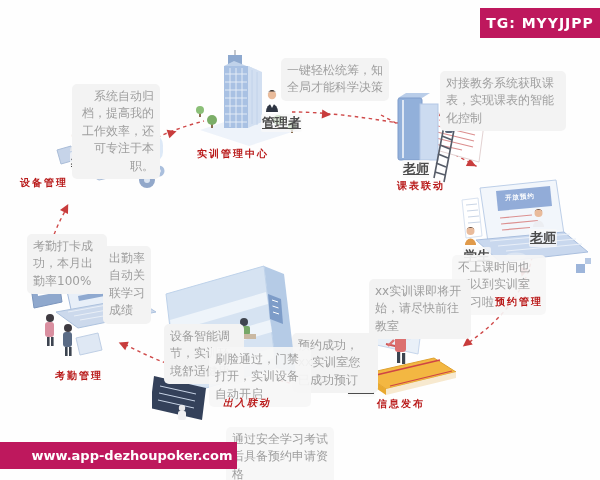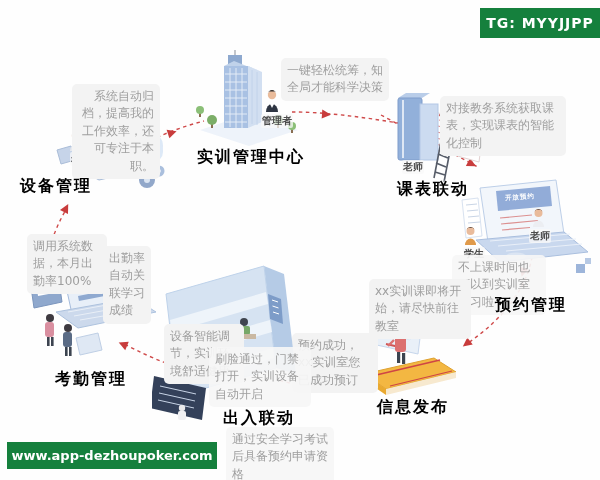--- a/index.html
+++ b/index.html
@@ -1,26 +1,26 @@
 <!DOCTYPE html>
 <html><head>
 <meta charset="utf-8">
 <style>
   html,body{margin:0;padding:0;background:#ffffff;}
   body{font-family:"DejaVu Sans","Liberation Sans",sans-serif;}
   #canvas{position:relative;width:600px;height:480px;background:#fefefe;overflow:hidden;}
   .layer{position:absolute;left:0;top:0;}
   .abs{position:absolute;}
-  .node-label{position:absolute;color:#000000;font-weight:bold;font-size:16px;letter-spacing:2px;white-space:nowrap;text-shadow:0 0 2px #fff,0 0 2px #fff;}
+  .node-label{position:absolute;color:#b91c1c;font-weight:bold;font-size:10px;letter-spacing:2px;white-space:nowrap;text-shadow:0 0 2px #fff,0 0 2px #fff;}
   .bubble{position:absolute;background:#f3f3f3;border-radius:5px;color:#9e9e9e;font-size:12px;line-height:1.45;padding:4px 6px;box-sizing:border-box;}
   .bubble.light{background:rgba(246,246,246,.92);}
-  .actor-label{position:absolute;color:#4c4c4c;font-size:10px;font-weight:bold;white-space:nowrap;background:rgba(248,248,248,.75);padding:0 1px;border-radius:2px;}
-  .badge{position:absolute;background:#15803d;color:#ffffff;display:flex;align-items:center;justify-content:center;font-weight:bold;}
+  .actor-label{position:absolute;color:#4c4c4c;font-size:13px;font-weight:bold;white-space:nowrap;background:rgba(248,248,248,.75);padding:0 1px;border-radius:2px;text-decoration:underline;}
+  .badge{position:absolute;background:#be185d;color:#ffffff;display:flex;align-items:center;justify-content:center;font-weight:bold;}
   #badge-tg{left:480px;top:8px;width:120px;height:30px;font-size:14px;letter-spacing:1px;}
-  #badge-site{left:7px;top:442px;width:210px;height:27px;font-size:13px;}
+  #badge-site{left:0;top:442px;width:210px;height:27px;font-size:13px;padding-left:27px;}
   .screen-title{position:absolute;color:#ffffff;font-size:6.5px;font-weight:bold;letter-spacing:1px;transform:rotate(-4deg);white-space:nowrap;}
   svg{display:block;}
 </style>
 </head>
 <body>
 
 <div id="canvas">
 
   <svg class="layer" width="600" height="480" viewBox="0 0 600 480">
     <g stroke="#cf4a4a" stroke-width="1.4" stroke-dasharray="3.5 3.5" fill="none">
@@ -149,21 +149,21 @@
           <line x1="48" y1="59" x2="58" y2="63"></line>
         <line x1="46" y1="68" x2="56" y2="72"></line>
           <line x1="44" y1="77" x2="54" y2="81"></line>
           <line x1="43" y1="86" x2="53" y2="89"></line>
       </g>
       <circle cx="58" cy="34" r="3.5" fill="#3a3f4a"></circle>
         <rect x="53" y="37" width="8" height="10" rx="2" fill="#596377"></rect>
     </svg>
   </div>
   <div class="actor-label" style="left:402px;top:160px;">老师</div>
-  <div class="bubble" style="left:440px;top:96px;width:126px;">对接教务系统获取课表，实现课表的智能化控制</div>
+  <div class="bubble" style="left:440px;top:71px;width:126px;">对接教务系统获取课表，实现课表的智能化控制</div>
   <div class="node-label" style="left:397px;top:179px;">课表联动</div>
 
   <div class="abs" style="left:452px;top:178px;">
     <svg width="145" height="112" viewBox="0 0 145 112">
       <polygon points="28,10 104,2 112,56 36,64" fill="#f2f6fb" stroke="#bdcfe8" stroke-width="1"></polygon>
       <polygon points="10,22 26,20 30,58 14,60" fill="#ffffff" stroke="#d8e2f0" stroke-width="1"></polygon>
       <g stroke="#c9d5e6" stroke-width="1">
           <line x1="14" y1="27" x2="25" y2="26"></line>
           <line x1="15" y1="33" x2="26" y2="32"></line>
           <line x1="16" y1="39" x2="27" y2="38"></line>
@@ -259,21 +259,21 @@
           <line x1="7" y1="137" x2="43" y2="145"></line>
           <line x1="6" y1="144" x2="42" y2="152"></line>
         </g>
       <circle cx="30" cy="152" r="3.2" fill="#e8e8ea"></circle>
         <rect x="26" y="155" width="8" height="9" rx="2" fill="#f0f0f2"></rect>
     </svg>
   </div>
   <div class="bubble" style="left:164px;top:279px;width:80px;margin-top:45px;">设备智能调节，实训环境舒适健康</div>
   <div class="bubble light" style="left:209px;top:347px;width:102px;">刷脸通过，门禁打开，实训设备自动开启</div>
   <div class="bubble light" style="left:226px;top:379px;width:108px;margin-top:48px;">通过安全学习考试后具备预约申请资格</div>
-  <div class="node-label" style="left:223px;top:408px;">出入联动</div>
+  <div class="node-label" style="left:223px;top:396px;font-style:italic;">出入联动</div>
 
   <div class="abs" style="left:16px;top:252px;">
     <svg width="140" height="118" viewBox="0 0 140 118">
       <polygon points="46,16 108,4 118,50 56,62" fill="#e8eff8" stroke="#a5bbdc" stroke-width="1"></polygon>
       <g stroke="#93add2" stroke-width="1.4">
           <line x1="56" y1="24" x2="106" y2="14"></line>
           <line x1="58" y1="32" x2="108" y2="22"></line>
           <line x1="60" y1="40" x2="96" y2="33"></line>
         </g>
       <rect x="62" y="44" width="34" height="5" transform="rotate(-11 62 44)" fill="#8fa9d0"></rect>
@@ -289,20 +289,20 @@
         <rect x="29" y="70" width="9" height="15" rx="3" fill="#d98fa0"></rect>
         <rect x="31" y="85" width="2.6" height="9" fill="#3c4450"></rect>
         <rect x="35" y="85" width="2.6" height="9" fill="#3c4450"></rect>
       <circle cx="52" cy="76" r="4" fill="#3e3a40"></circle>
         <rect x="47" y="80" width="9" height="15" rx="3" fill="#5a6b85"></rect>
         <rect x="49" y="95" width="2.6" height="9" fill="#3c4450"></rect>
         <rect x="53" y="95" width="2.6" height="9" fill="#3c4450"></rect>
       <polygon points="60,86 82,81 86,98 64,103" fill="#dfe8f4" stroke="#bfcfe5" stroke-width="1"></polygon>
     </svg>
   </div>
-  <div class="bubble" style="left:27px;top:234px;width:80px;">调用系统数据，本月出勤率100%</div>
+  <div class="bubble" style="left:27px;top:234px;width:80px;">考勤打卡成功，本月出勤率100%</div>
   <div class="bubble" style="left:103px;top:246px;width:48px;">出勤率自动关联学习成绩</div>
   <div class="node-label" style="left:55px;top:369px;">考勤管理</div>
 
   <div class="badge" id="badge-tg">TG: MYYJJPP</div>
   <div class="badge" id="badge-site">www.app-dezhoupoker.com</div>
 
 </div>
 
 </body></html>

